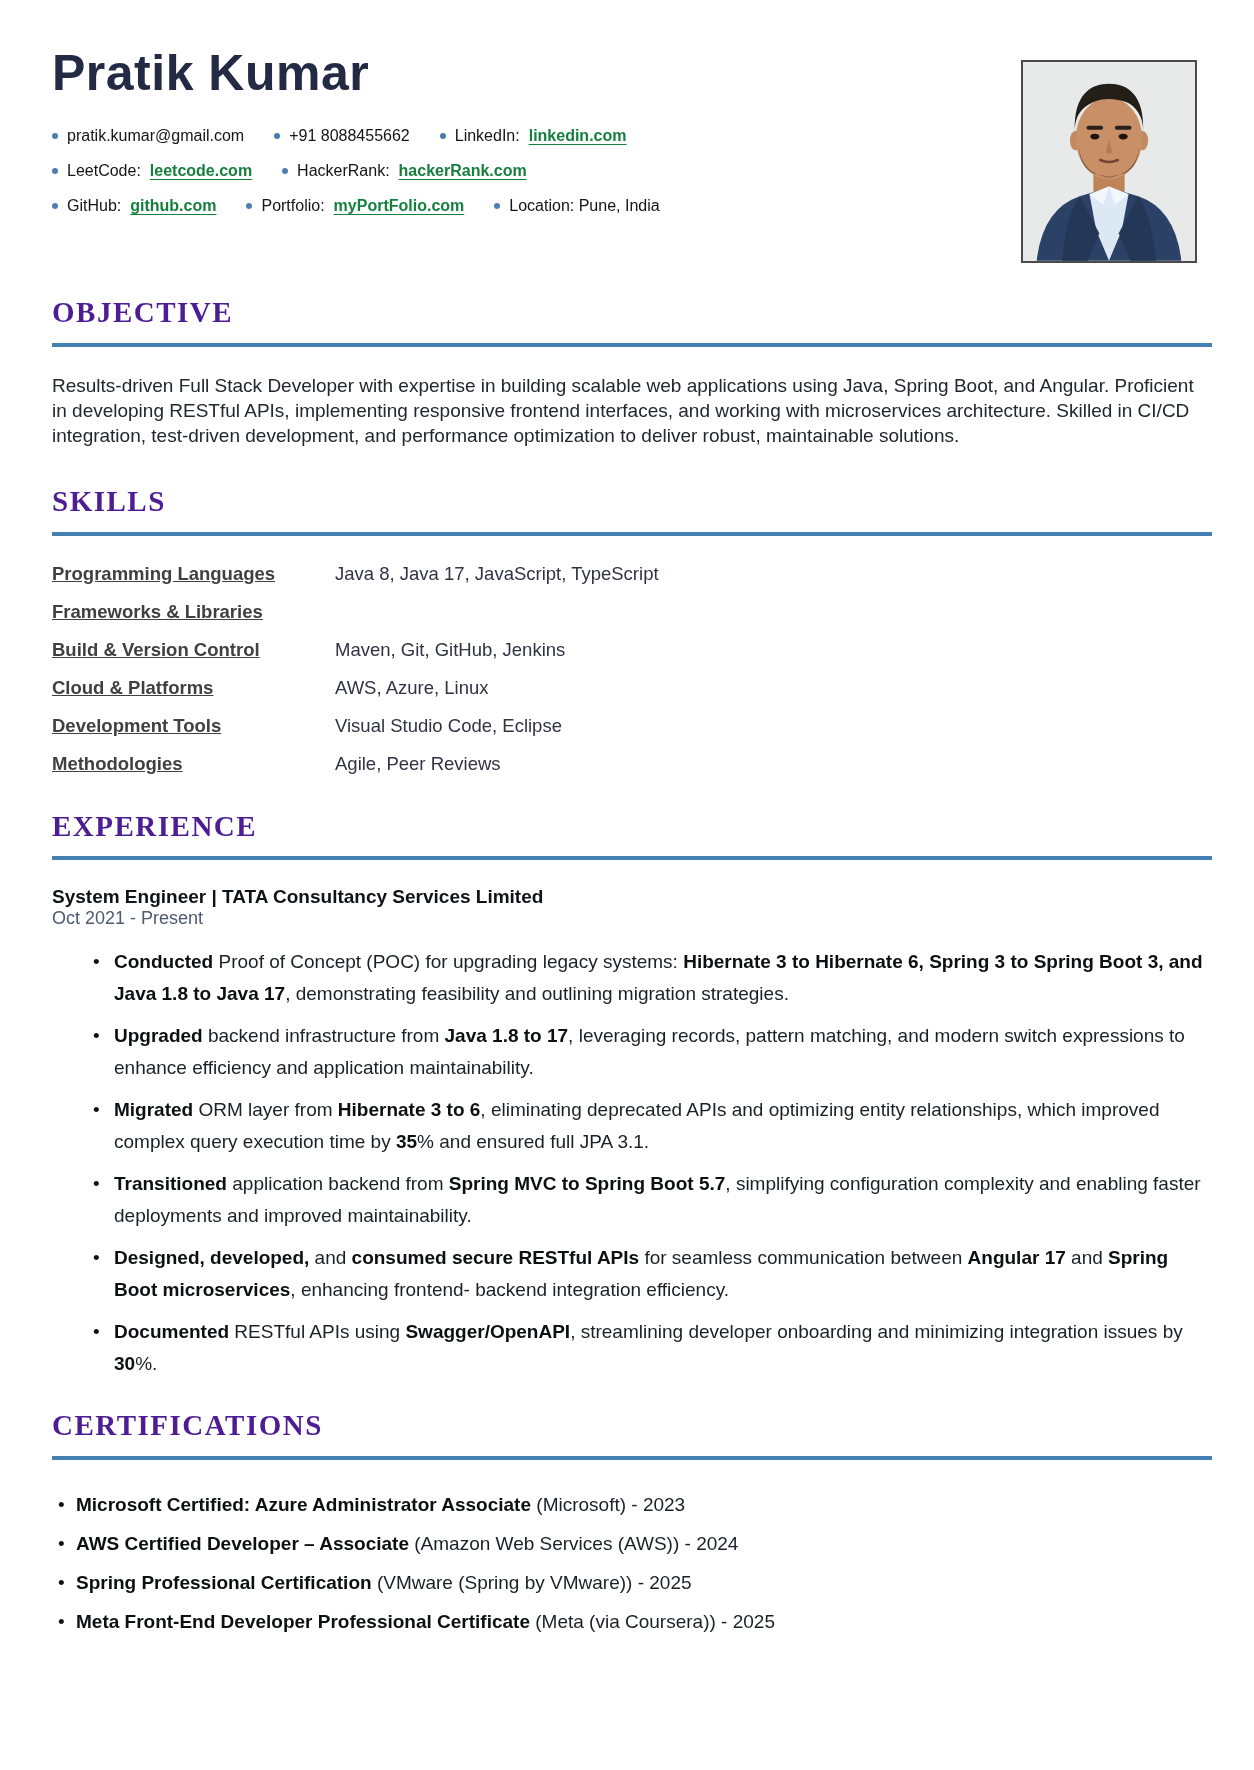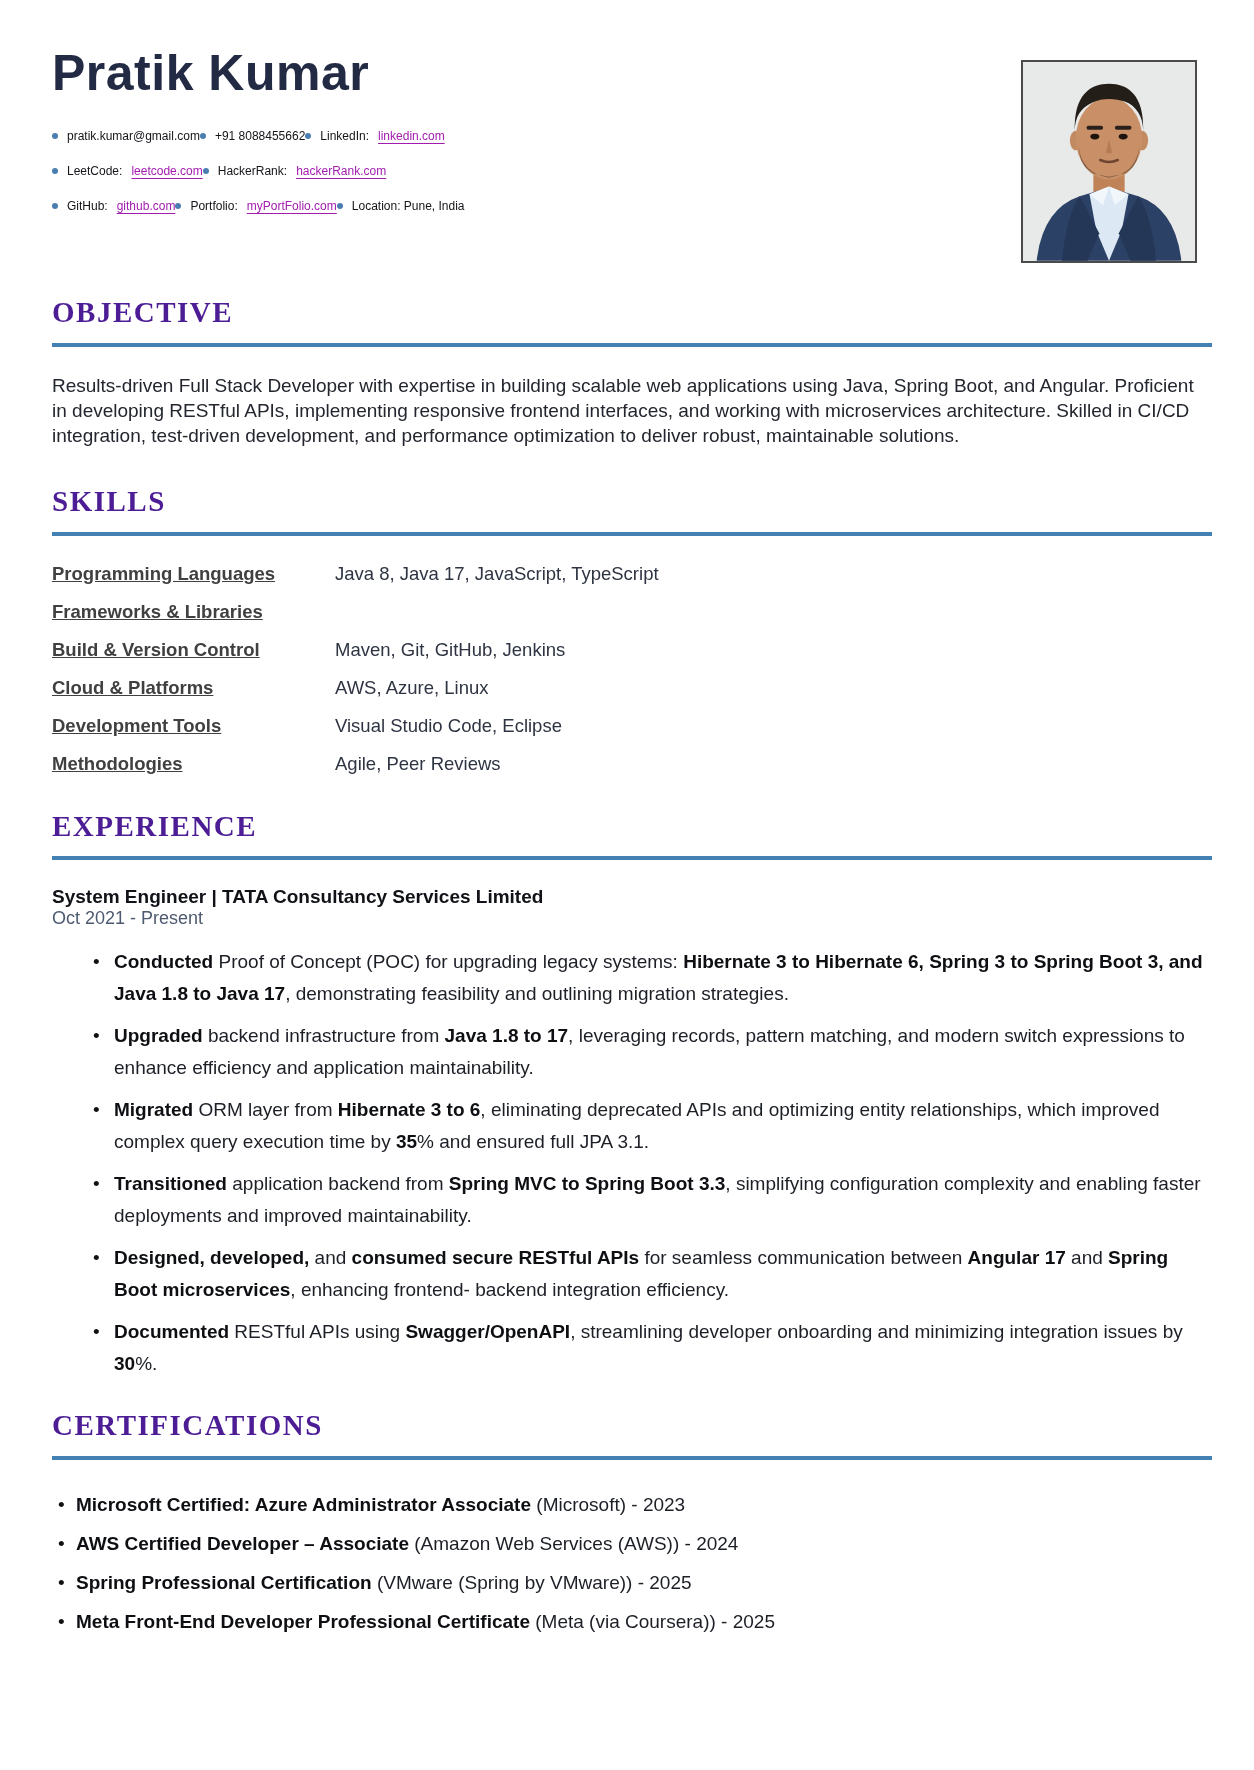--- a/index.html
+++ b/index.html
@@ -11,24 +11,24 @@
     color: #1c1f26;
   }
   .page { position: relative; width: 1254px; height: 1770px; padding: 46px 42px 0 52px; }
 
   
   .name {
     margin: 0; font-size: 50px; line-height: 1.1; font-weight: bold;
     color: #232a44; letter-spacing: 0.5px;
   }
   .contacts { margin-top: 24px; }
-  .contact-row { display: flex; align-items: baseline; margin-bottom: 13px; font-size: 12px; color: #141419; line-height: 22px; }
+  .contact-row { display: flex; align-items: baseline; gap: 30px; margin-bottom: 13px; font-size: 16px; color: #141419; line-height: 22px; }
   .contact-item { display: inline-flex; align-items: baseline; gap: 9px; white-space: nowrap; }
   .dot { width: 6px; height: 6px; border-radius: 50%; background: #4a7eb0; align-self: center; flex: 0 0 auto; }
-  .u-link { text-decoration: underline; text-underline-offset: 3px; color: #a21caf; }
+  .u-link { text-decoration: underline; text-underline-offset: 3px; color: #15803d; font-weight: bold; }
 
   .photo {
     position: absolute; top: 60px; right: 57px;
     width: 176px; height: 203px;
     border: 2px solid #4b4b4b; background: #ebedec; overflow: hidden;
   }
   .photo svg { display: block; width: 100%; height: 100%; }
 
   
   section { display: block; }
@@ -193,21 +193,21 @@
     <h2 class="sec-title">EXPERIENCE</h2>
     <div class="rule"></div>
     <div class="jobhead">
       <span class="jobtitle">System Engineer | TATA Consultancy Services Limited</span>
       <span class="jobdate">Oct 2021 - Present</span>
     </div>
     <ul class="bullets">
         <li><span class="b">Conducted</span><span> Proof of Concept (POC) for upgrading legacy systems: </span><span class="b">Hibernate 3 to Hibernate 6, Spring 3 to Spring Boot 3, and Java 1.8 to Java 17</span><span>, demonstrating feasibility and outlining migration strategies.</span></li>
         <li><span class="b">Upgraded</span><span> backend infrastructure from </span><span class="b">Java 1.8 to 17</span><span>, leveraging records, pattern matching, and modern switch expressions to enhance efficiency and application maintainability.</span></li>
         <li><span class="b">Migrated</span><span> ORM layer from </span><span class="b">Hibernate 3 to 6</span><span>, eliminating deprecated APIs and optimizing entity relationships, which improved complex query execution time by </span><span class="b">35</span><span>% and ensured full JPA 3.1.</span></li>
-        <li><span class="b">Transitioned</span><span> application backend from </span><span class="b">Spring MVC to Spring Boot 3.3</span><span>, simplifying configuration complexity and enabling faster deployments and improved maintainability.</span></li>
+        <li><span class="b">Transitioned</span><span> application backend from </span><span class="b">Spring MVC to Spring Boot 5.7</span><span>, simplifying configuration complexity and enabling faster deployments and improved maintainability.</span></li>
         <li><span class="b">Designed, developed,</span><span> and </span><span class="b">consumed secure RESTful APIs</span><span> for seamless communication between </span><span class="b">Angular 17</span><span> and </span><span class="b">Spring Boot microservices</span><span>, enhancing frontend- backend integration efficiency.</span></li>
         <li><span class="b">Documented</span><span> RESTful APIs using </span><span class="b">Swagger/OpenAPI</span><span>, streamlining developer onboarding and minimizing integration issues by </span><span class="b">30</span><span>%.</span></li>
       </ul>
   </section>
 
   <section id="section-certifications">
     <h2 class="sec-title">CERTIFICATIONS</h2>
     <div class="rule"></div>
     <ul class="certs">
         <li><span class="b">Microsoft Certified: Azure Administrator Associate</span><span> (Microsoft) - 2023</span></li>

